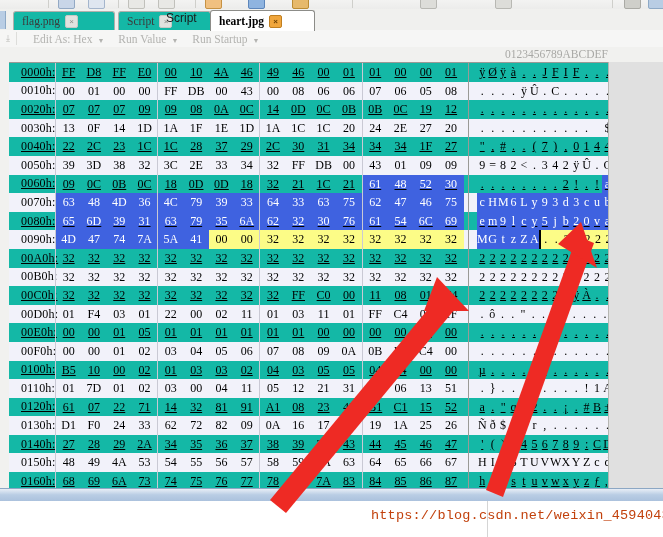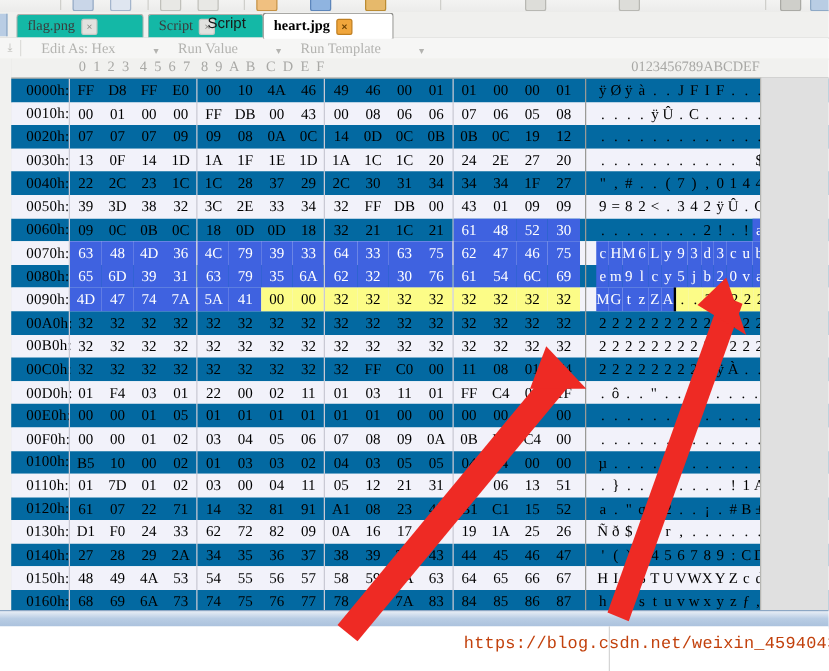--- a/index.html
+++ b/index.html
@@ -124,21 +124,20 @@
   .subbar-divider {
     width: 1px; height: 13px;
     background: #dddddA;
     margin: 0 2px 0 0;
   }
   .subbar-item {
     margin-left: 14px;
     display: flex;
     align-items: flex-end;
     white-space: nowrap;
-    gap: 24px;
   }
   .caret {
     margin-left: 5px;
     font-size: 7px;
     color: #b3b3b0;
   }
 
   
   .hexview {
     position: absolute;
@@ -180,21 +179,21 @@
     width: 654px;
   }
   .hrow {
     height: 18.6px;
     display: flex;
     align-items: center;
     font-family: "Liberation Serif", serif;
     font-size: 12px;
     white-space: pre;
   }
-  .hrow.odd { background: #0369a1; }
+  .hrow.odd { background: #14b8a6; text-decoration: underline; }
   .hrow.even { background: #f2f2fa; }
 
   .offset {
     width: 46px;
     padding-left: 12px;
     box-sizing: border-box;
     color: #000;
     letter-spacing: 0.2px;
   }
   .hexpane {
@@ -353,30 +352,29 @@
     <span>Edit As: Hex</span>
     <span class="caret">▼</span>
   </div>
 
   <div class="subbar-item">
     <span>Run Value</span>
     <span class="caret">▼</span>
   </div>
 
   <div class="subbar-item">
-    <span>Run Template</span>
+    <span>Run Startup</span>
     <span class="caret">▼</span>
   </div>
 </div>
 
 <div class="hexview">
   <div class="gutter-strip"></div>
 
   <div class="hex-header">
-    <span class="hdr-cols">0  1  2  3   4  5  6  7   8  9  A  B   C  D  E  F</span>
     <span class="hdr-ascii">0123456789ABCDEF</span>
   </div>
 
   <div class="rows" id="hex-rows">
       <div class="hrow odd"><div class="offset">0000h:</div><div class="hexpane"><div class="grp"><span class="byte">FF</span><span class="byte">D8</span><span class="byte">FF</span><span class="byte">E0</span></div><div class="grp"><span class="byte">00</span><span class="byte">10</span><span class="byte">4A</span><span class="byte">46</span></div><div class="grp"><span class="byte">49</span><span class="byte">46</span><span class="byte">00</span><span class="byte">01</span></div><div class="grp"><span class="byte">01</span><span class="byte">00</span><span class="byte">00</span><span class="byte">01</span></div></div><div class="asciipane"><span class="ac">ÿ</span><span class="ac">Ø</span><span class="ac">ÿ</span><span class="ac">à</span><span class="ac">.</span><span class="ac">.</span><span class="ac">J</span><span class="ac">F</span><span class="ac">I</span><span class="ac">F</span><span class="ac">.</span><span class="ac">.</span><span class="ac">.</span><span class="ac">.</span><span class="ac">.</span><span class="ac">.</span></div></div>
       <div class="hrow even"><div class="offset">0010h:</div><div class="hexpane"><div class="grp"><span class="byte">00</span><span class="byte">01</span><span class="byte">00</span><span class="byte">00</span></div><div class="grp"><span class="byte">FF</span><span class="byte">DB</span><span class="byte">00</span><span class="byte">43</span></div><div class="grp"><span class="byte">00</span><span class="byte">08</span><span class="byte">06</span><span class="byte">06</span></div><div class="grp"><span class="byte">07</span><span class="byte">06</span><span class="byte">05</span><span class="byte">08</span></div></div><div class="asciipane"><span class="ac">.</span><span class="ac">.</span><span class="ac">.</span><span class="ac">.</span><span class="ac">ÿ</span><span class="ac">Û</span><span class="ac">.</span><span class="ac">C</span><span class="ac">.</span><span class="ac">.</span><span class="ac">.</span><span class="ac">.</span><span class="ac">.</span><span class="ac">.</span><span class="ac">.</span><span class="ac">.</span></div></div>
       <div class="hrow odd"><div class="offset">0020h:</div><div class="hexpane"><div class="grp"><span class="byte">07</span><span class="byte">07</span><span class="byte">07</span><span class="byte">09</span></div><div class="grp"><span class="byte">09</span><span class="byte">08</span><span class="byte">0A</span><span class="byte">0C</span></div><div class="grp"><span class="byte">14</span><span class="byte">0D</span><span class="byte">0C</span><span class="byte">0B</span></div><div class="grp"><span class="byte">0B</span><span class="byte">0C</span><span class="byte">19</span><span class="byte">12</span></div></div><div class="asciipane"><span class="ac">.</span><span class="ac">.</span><span class="ac">.</span><span class="ac">.</span><span class="ac">.</span><span class="ac">.</span><span class="ac">.</span><span class="ac">.</span><span class="ac">.</span><span class="ac">.</span><span class="ac">.</span><span class="ac">.</span><span class="ac">.</span><span class="ac">.</span><span class="ac">.</span><span class="ac">.</span></div></div>
       <div class="hrow even"><div class="offset">0030h:</div><div class="hexpane"><div class="grp"><span class="byte">13</span><span class="byte">0F</span><span class="byte">14</span><span class="byte">1D</span></div><div class="grp"><span class="byte">1A</span><span class="byte">1F</span><span class="byte">1E</span><span class="byte">1D</span></div><div class="grp"><span class="byte">1A</span><span class="byte">1C</span><span class="byte">1C</span><span class="byte">20</span></div><div class="grp"><span class="byte">24</span><span class="byte">2E</span><span class="byte">27</span><span class="byte">20</span></div></div><div class="asciipane"><span class="ac">.</span><span class="ac">.</span><span class="ac">.</span><span class="ac">.</span><span class="ac">.</span><span class="ac">.</span><span class="ac">.</span><span class="ac">.</span><span class="ac">.</span><span class="ac">.</span><span class="ac">.</span><span class="ac"> </span><span class="ac">$</span><span class="ac">.</span><span class="ac">'</span><span class="ac"> </span></div></div>
       <div class="hrow odd"><div class="offset">0040h:</div><div class="hexpane"><div class="grp"><span class="byte">22</span><span class="byte">2C</span><span class="byte">23</span><span class="byte">1C</span></div><div class="grp"><span class="byte">1C</span><span class="byte">28</span><span class="byte">37</span><span class="byte">29</span></div><div class="grp"><span class="byte">2C</span><span class="byte">30</span><span class="byte">31</span><span class="byte">34</span></div><div class="grp"><span class="byte">34</span><span class="byte">34</span><span class="byte">1F</span><span class="byte">27</span></div></div><div class="asciipane"><span class="ac">"</span><span class="ac">,</span><span class="ac">#</span><span class="ac">.</span><span class="ac">.</span><span class="ac">(</span><span class="ac">7</span><span class="ac">)</span><span class="ac">,</span><span class="ac">0</span><span class="ac">1</span><span class="ac">4</span><span class="ac">4</span><span class="ac">4</span><span class="ac">.</span><span class="ac">'</span></div></div>
       <div class="hrow even"><div class="offset">0050h:</div><div class="hexpane"><div class="grp"><span class="byte">39</span><span class="byte">3D</span><span class="byte">38</span><span class="byte">32</span></div><div class="grp"><span class="byte">3C</span><span class="byte">2E</span><span class="byte">33</span><span class="byte">34</span></div><div class="grp"><span class="byte">32</span><span class="byte">FF</span><span class="byte">DB</span><span class="byte">00</span></div><div class="grp"><span class="byte">43</span><span class="byte">01</span><span class="byte">09</span><span class="byte">09</span></div></div><div class="asciipane"><span class="ac">9</span><span class="ac">=</span><span class="ac">8</span><span class="ac">2</span><span class="ac">&lt;</span><span class="ac">.</span><span class="ac">3</span><span class="ac">4</span><span class="ac">2</span><span class="ac">ÿ</span><span class="ac">Û</span><span class="ac">.</span><span class="ac">C</span><span class="ac">.</span><span class="ac">.</span><span class="ac">.</span></div></div>

